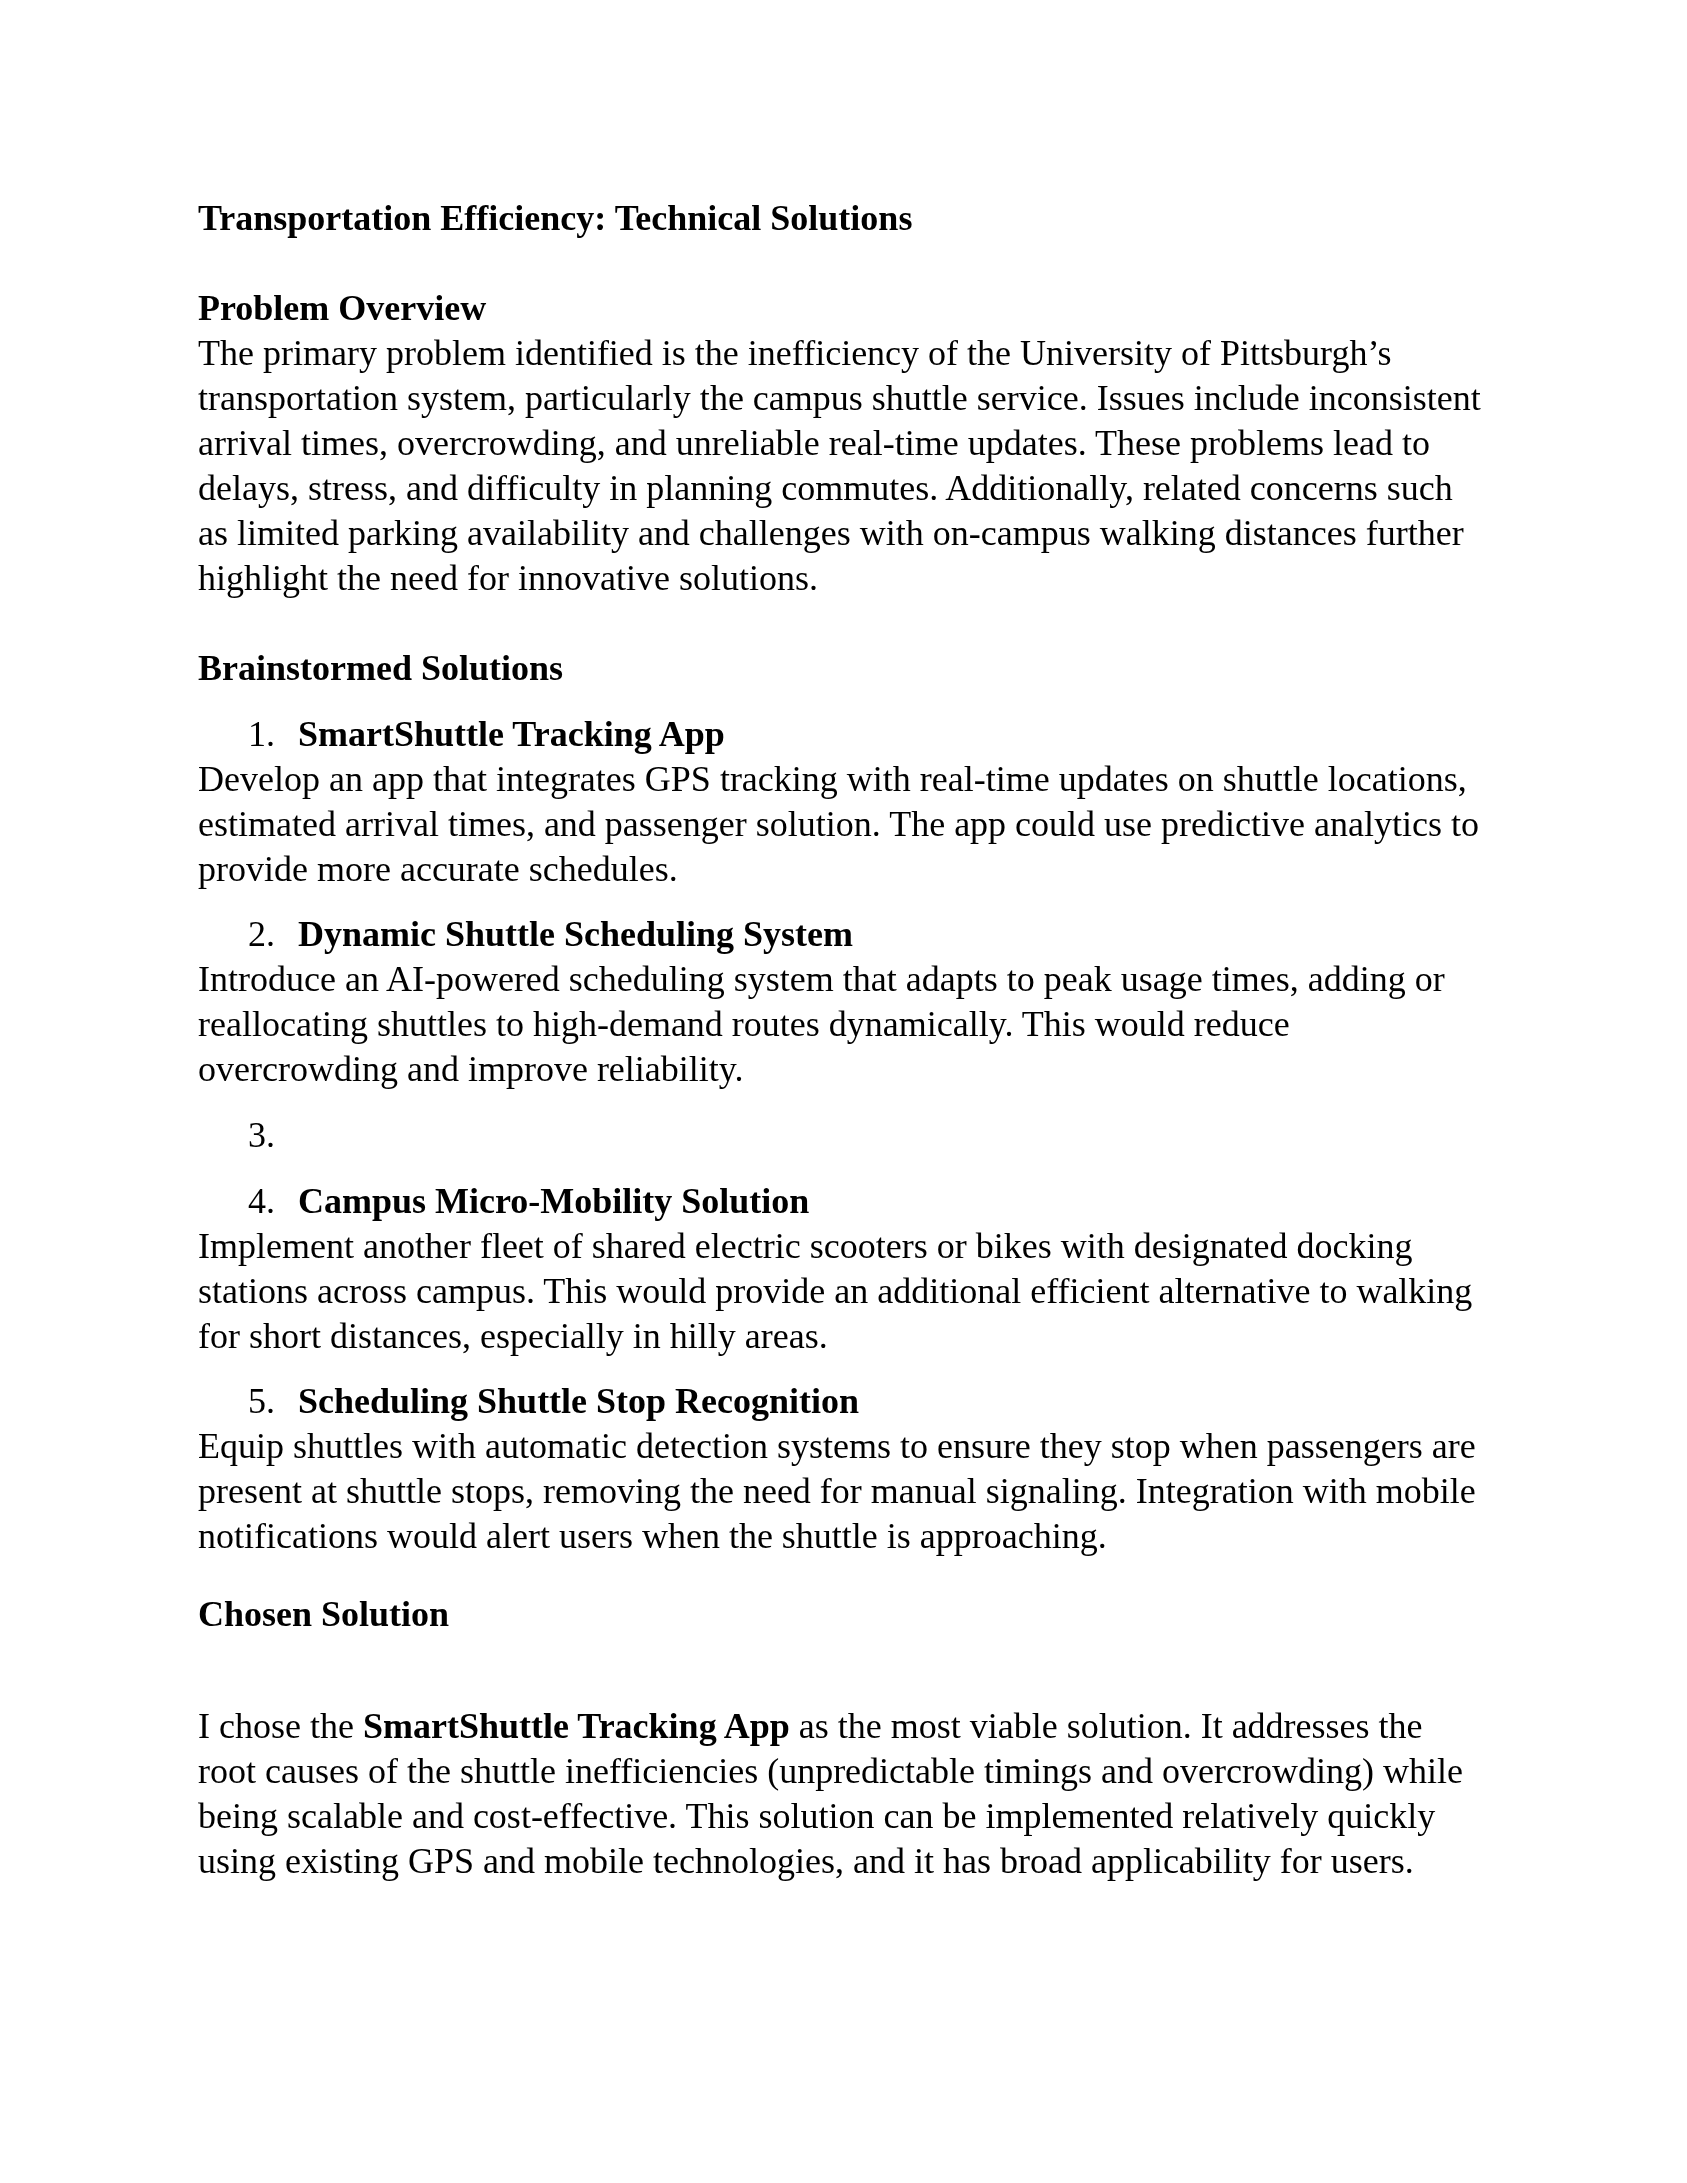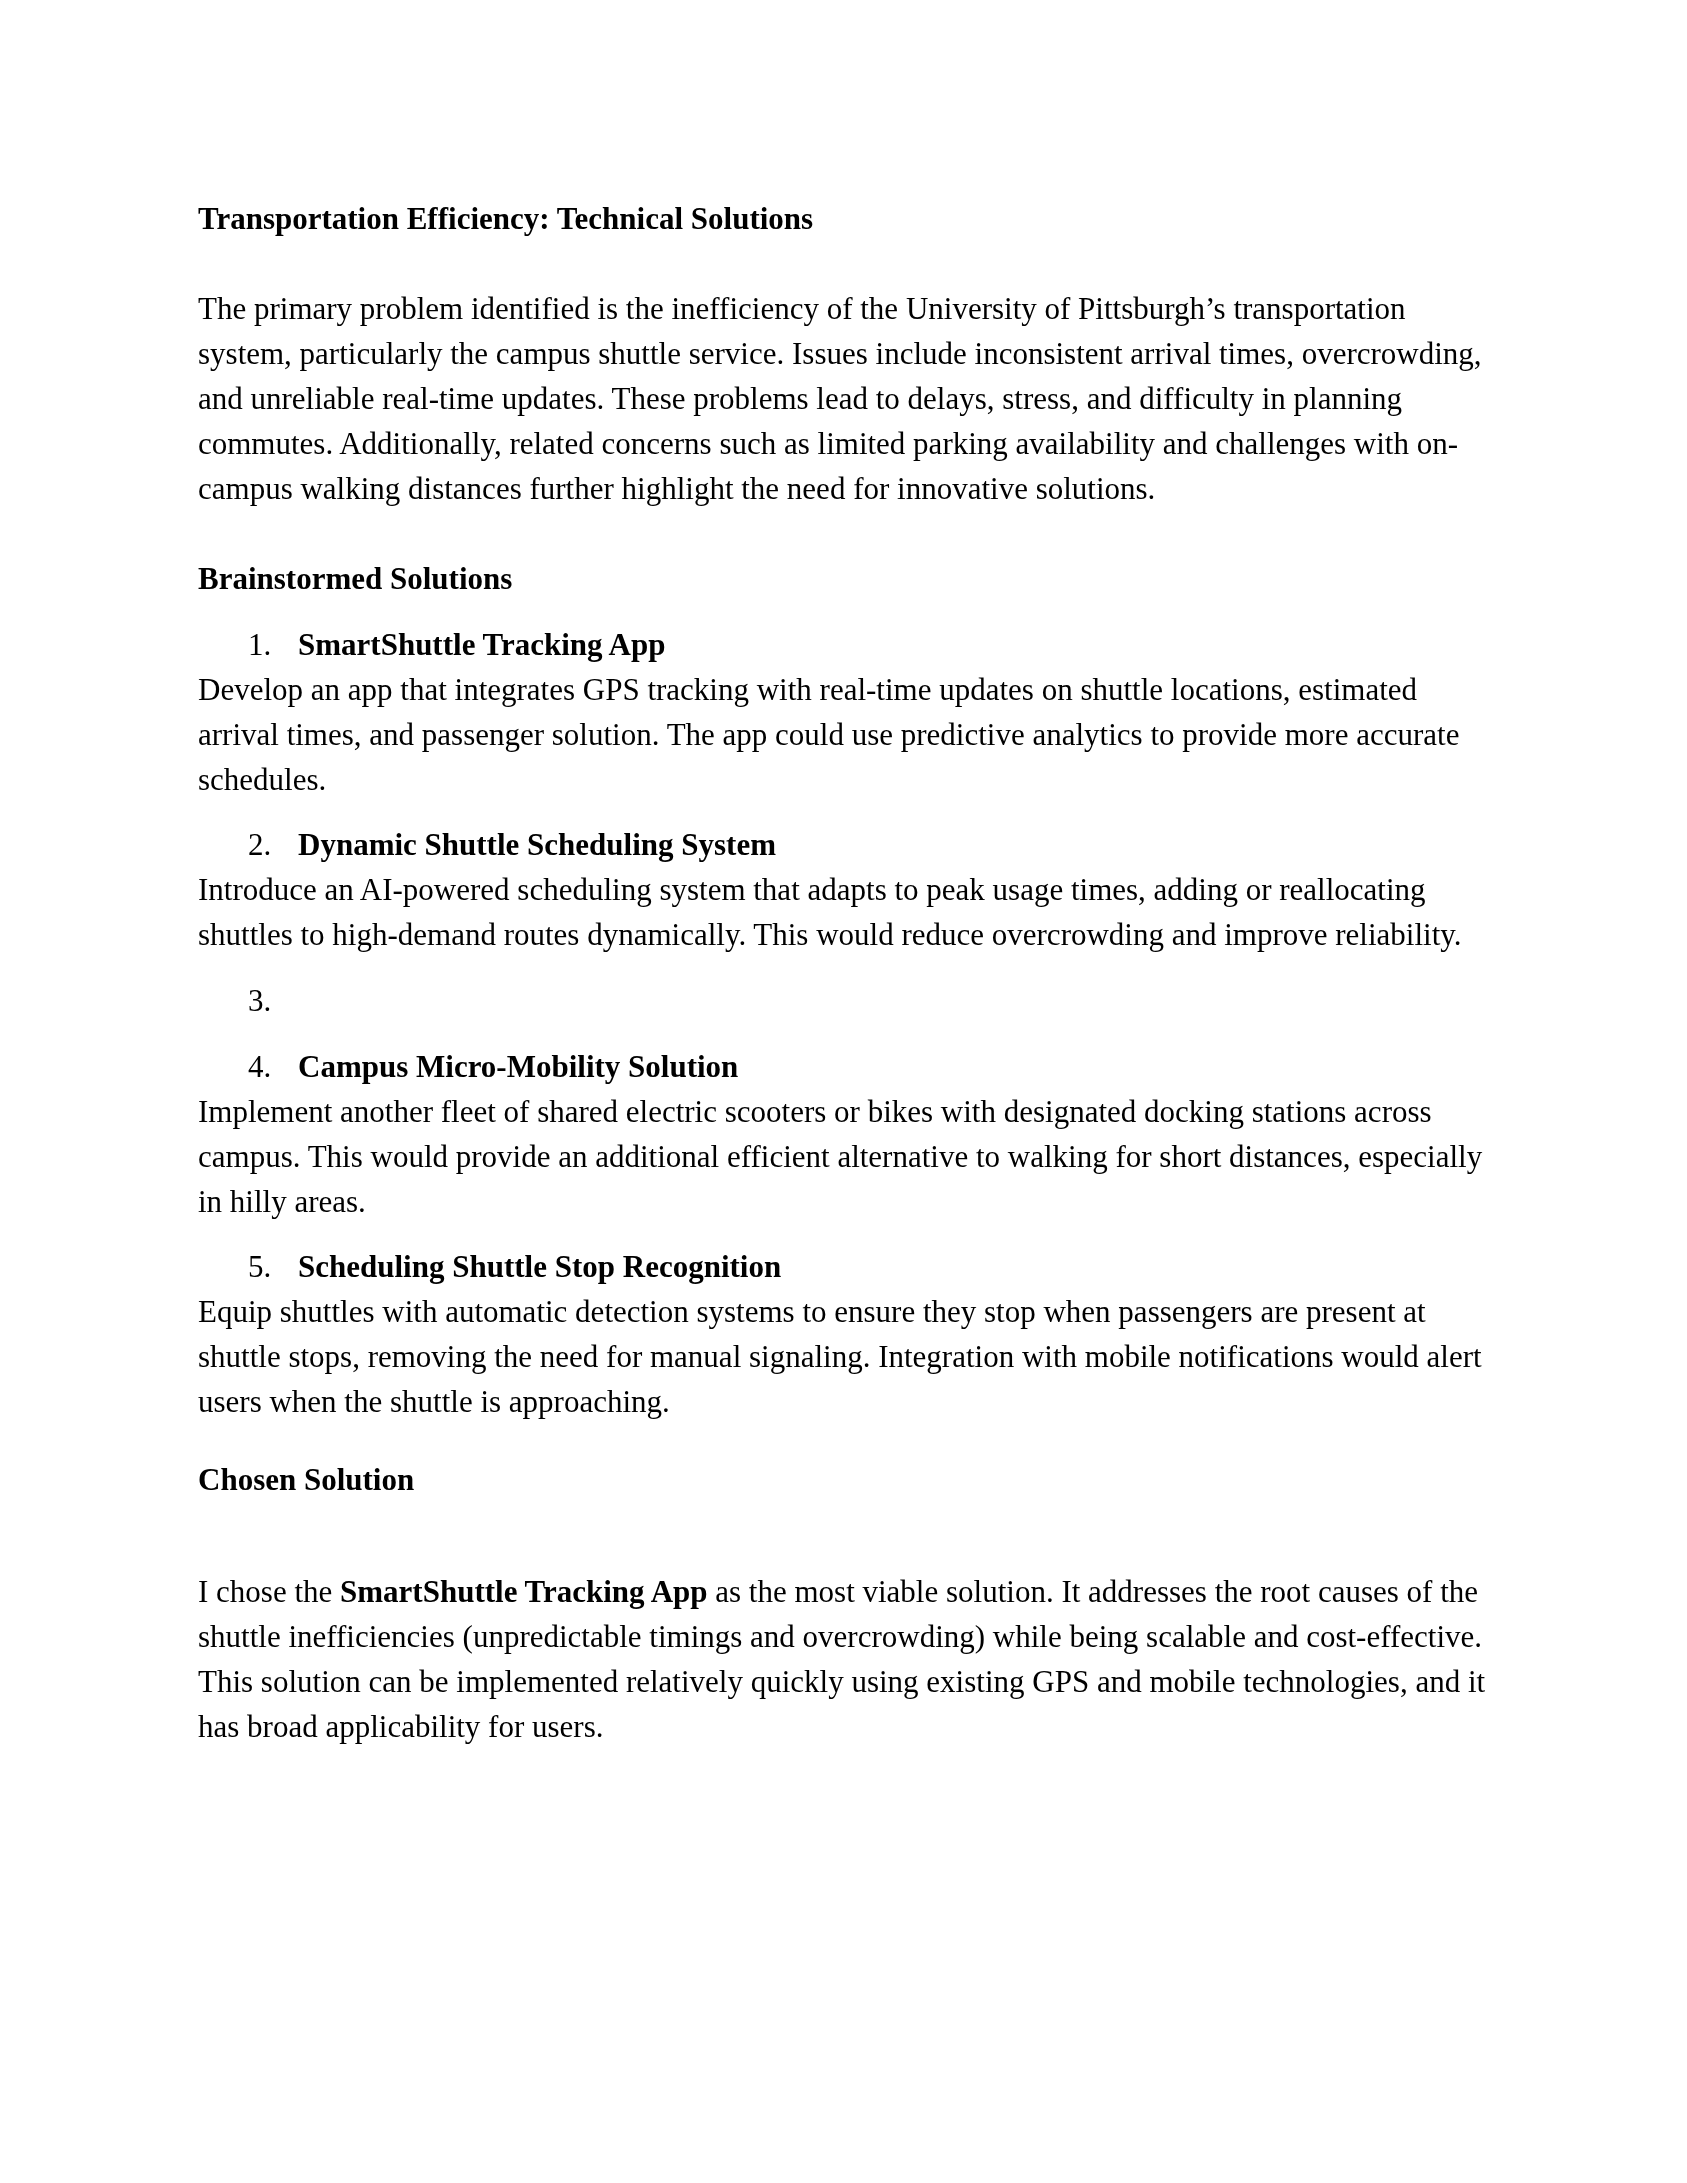--- a/index.html
+++ b/index.html
@@ -8,21 +8,21 @@
     background: #ffffff;
   }
   .page {
     position: relative;
     box-sizing: border-box;
     width: 1687px;
     height: 2183px;
     background: #ffffff;
     padding: 196px 198px 0 198px;
     font-family: "Liberation Serif", "DejaVu Serif", serif;
-    font-size: 31px;
+    font-size: 36px;
     line-height: 45px;
     color: #000000;
     overflow: hidden;
   }
   .doc-title {
     font-weight: 700;
     margin: 0 0 45px 0;
   }
   .heading {
     font-weight: 700;
@@ -52,20 +52,21 @@
   }
 </style>
 </head>
 <body>
 
 <div class="page">
 
   <p class="doc-title">Transportation Efficiency: Technical Solutions</p>
 
   <div>
+    <p class="heading">Problem Overview</p>
     <p class="para">The primary problem identified is the inefficiency of the University of Pittsburgh’s transportation system, particularly the campus shuttle service. Issues include inconsistent arrival times, overcrowding, and unreliable real-time updates. These problems lead to delays, stress, and difficulty in planning commutes. Additionally, related concerns such as limited parking availability and challenges with on-campus walking distances further highlight the need for innovative solutions.</p>
   </div>
 
   <div>
     <p class="heading heading-spaced">Brainstormed Solutions</p>
 
     <div>
       <div class="list-head">
         <span class="list-num">1.</span>
         <span class="list-title">SmartShuttle Tracking App</span>

